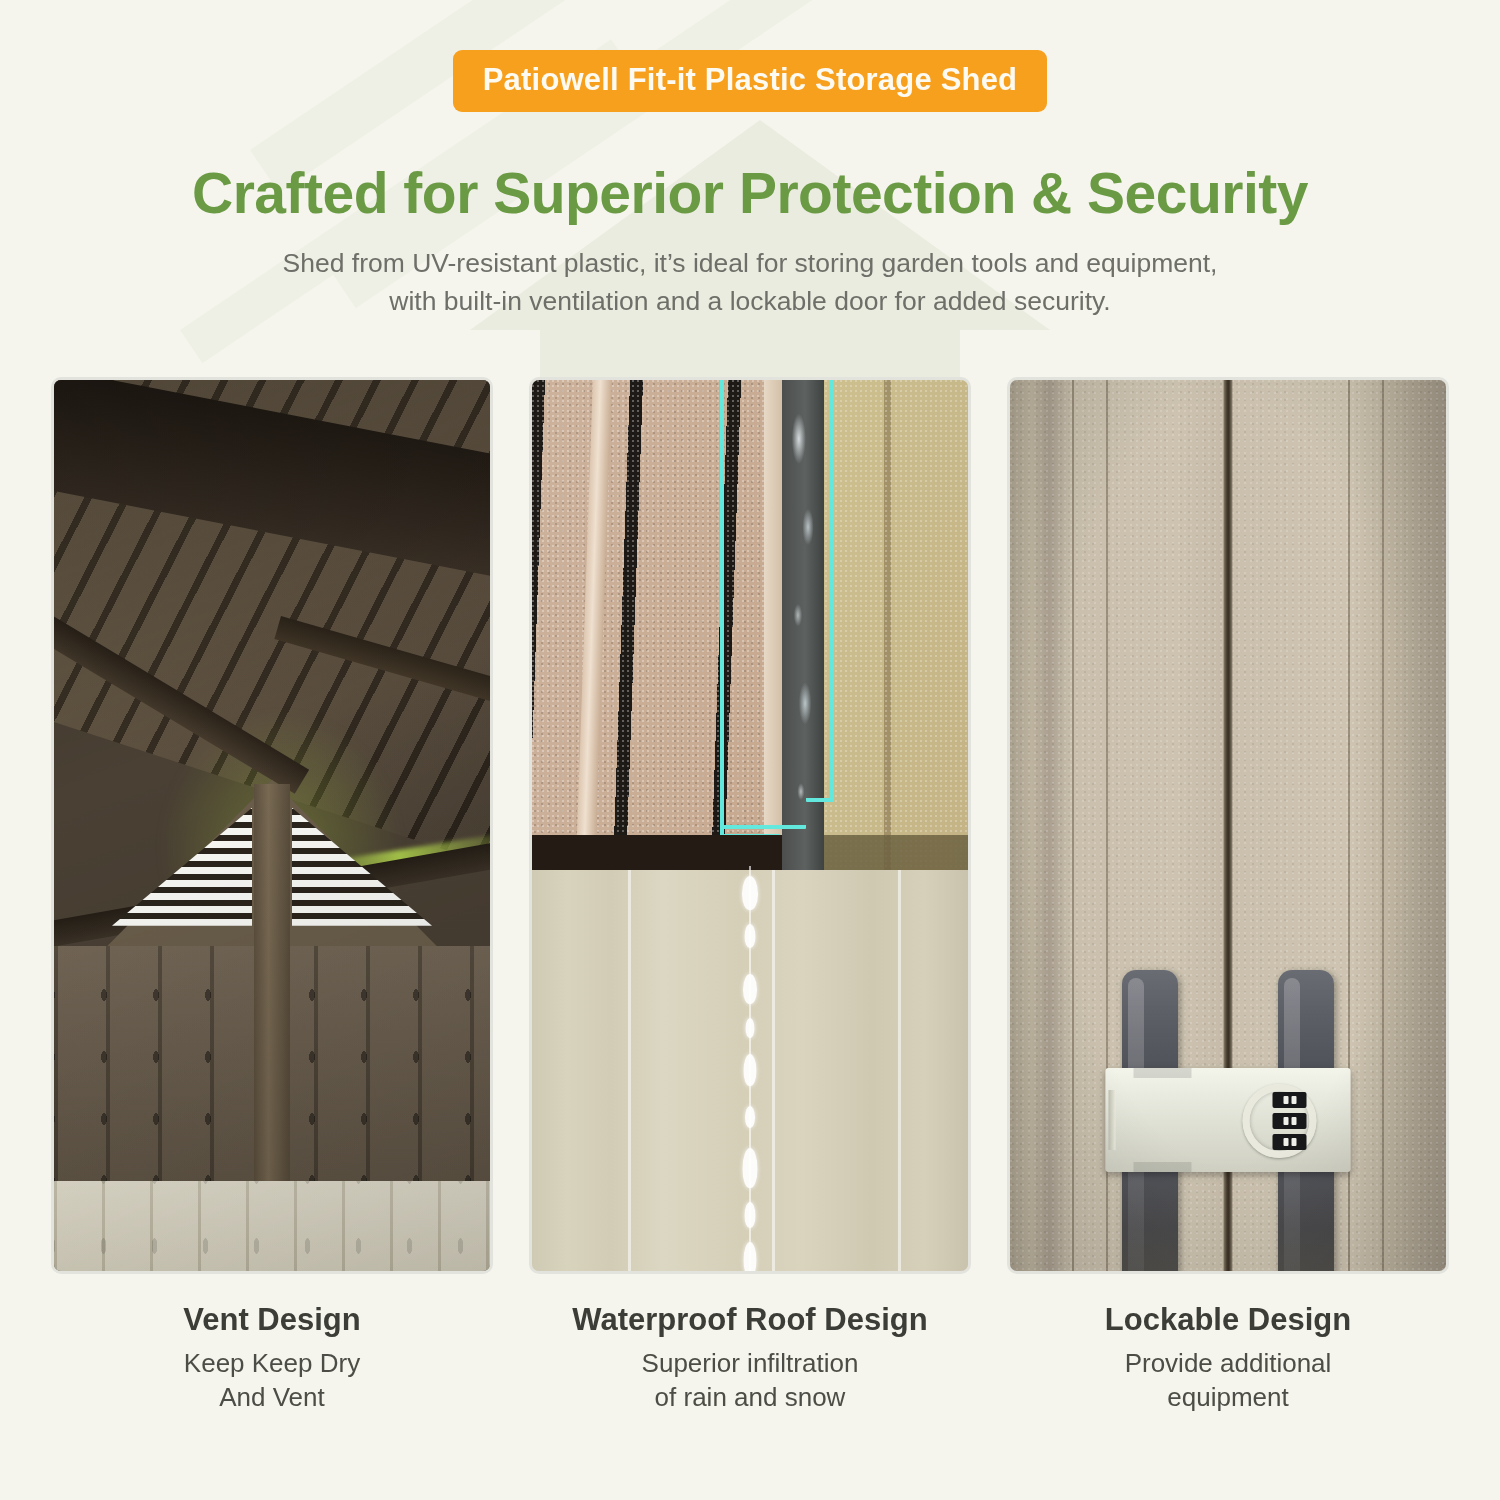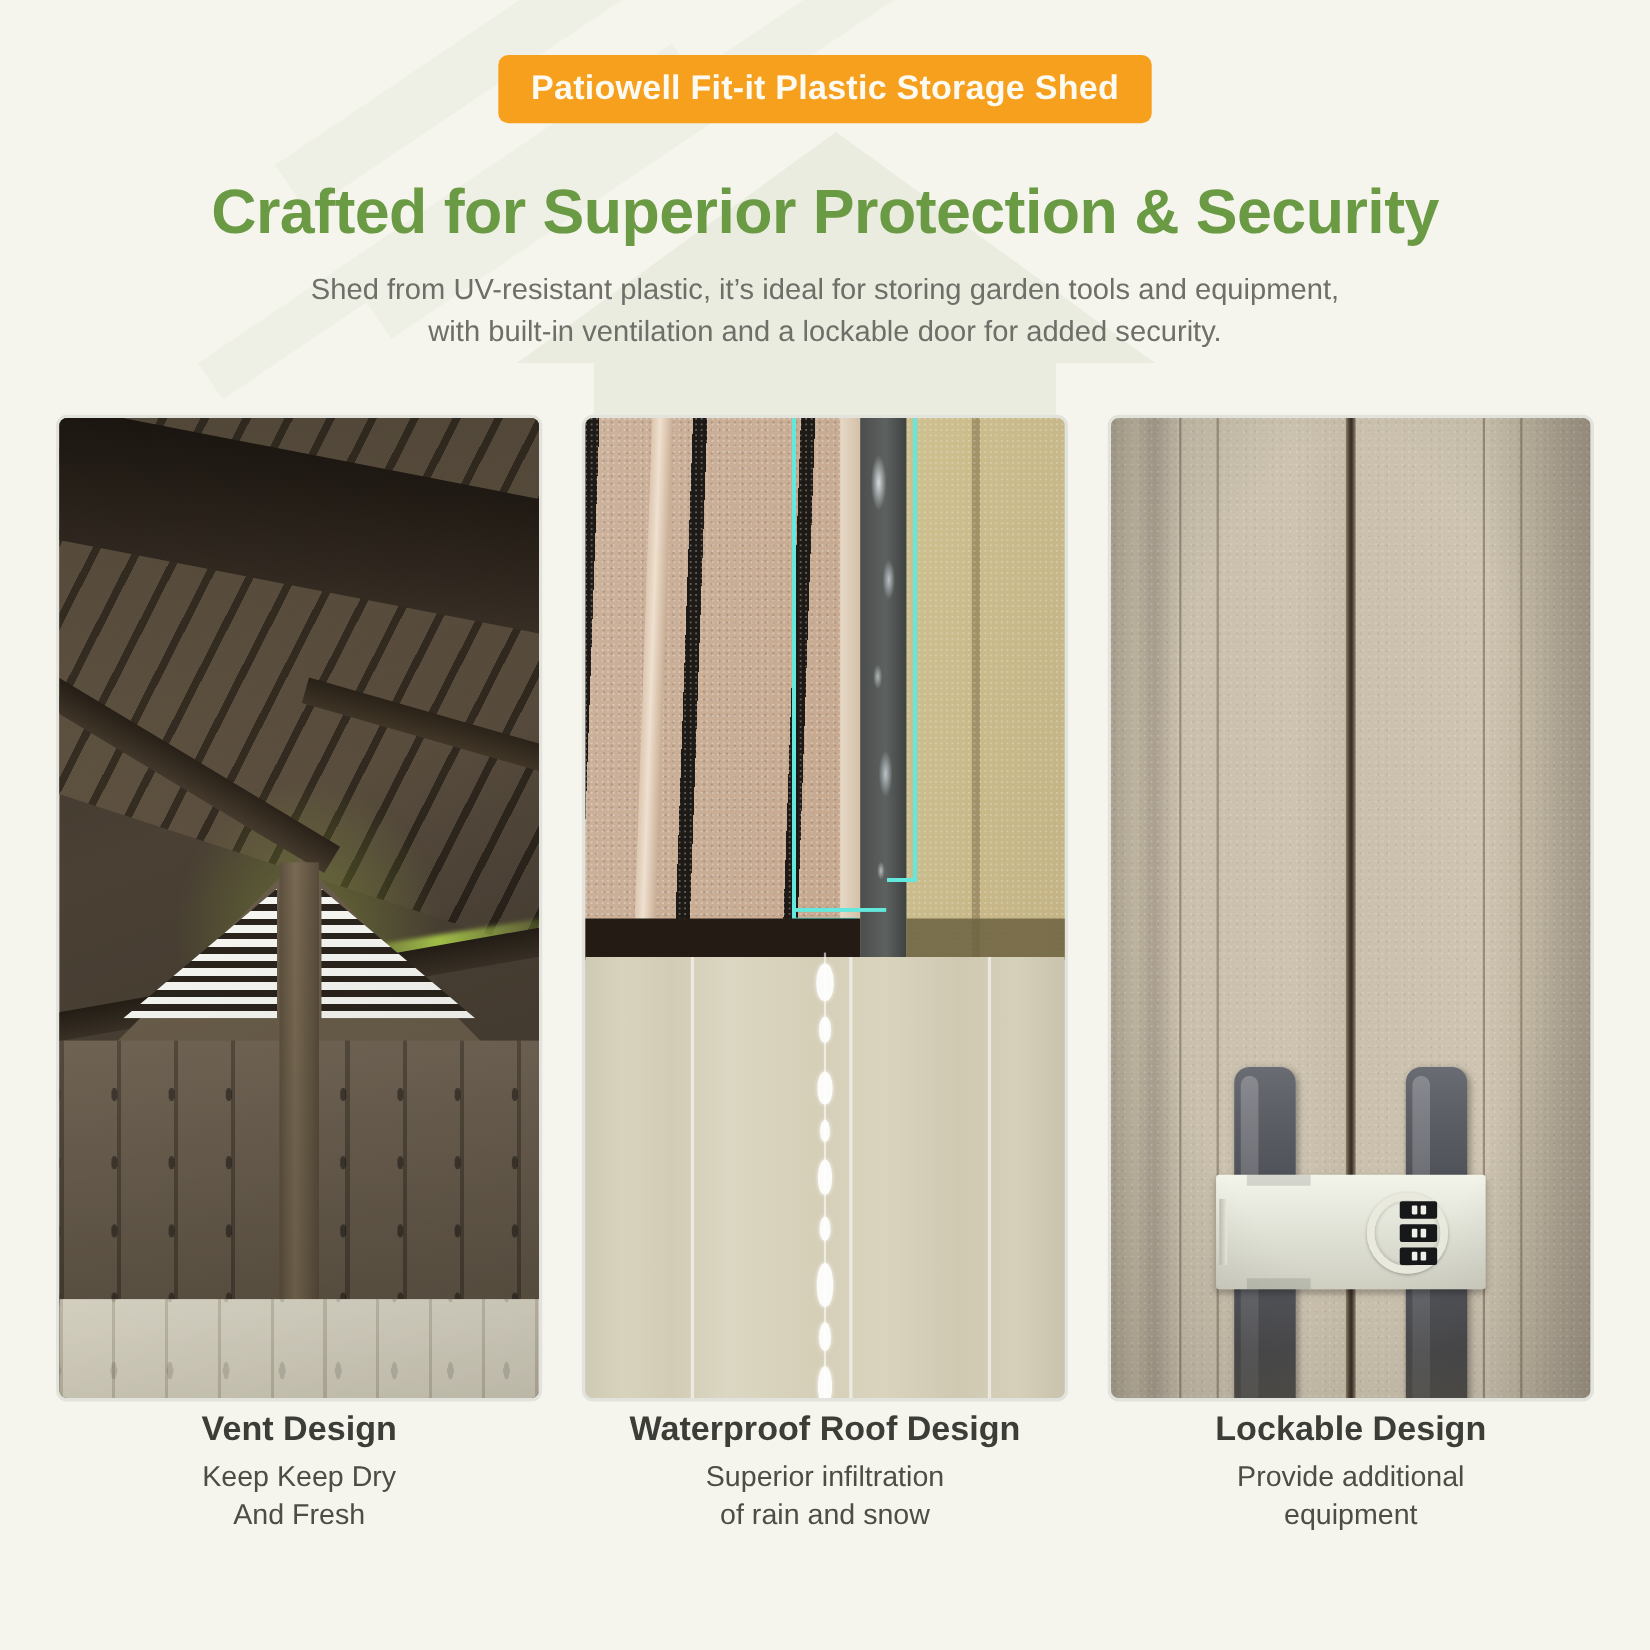--- a/index.html
+++ b/index.html
@@ -119,21 +119,21 @@
     overflow: hidden;
     position: relative;
     background: #c9c7bd;
   }
 
   .cap-title {
     text-align: center;
     font-size: 31px;
     font-weight: bold;
     color: #3c3d37;
-    margin-top: 7px;
+    margin-top: 28px;
     line-height: 1.15;
   }
   .cap-sub {
     text-align: center;
     font-size: 26px;
     color: #4c4d46;
     margin-top: 10px;
     line-height: 1.3;
   }
   .cap-sub .ln { display: block; }
@@ -573,21 +573,21 @@
         <div class="p1-post"></div>
         <div class="p1-base">
           <div class="p1-base-dots"></div>
         </div>
         <div class="p1-shade"></div>
       </div>
 
       <div class="cap-title">Vent Design</div>
       <div class="cap-sub">
         <span class="ln">Keep Keep Dry</span>
-        <span class="ln">And Fresh</span>
+        <span class="ln">And Vent</span>
       </div>
     </div>
 
     <div class="card">
       <div class="photo p2">
 
         <div class="p2-top">
           <div class="p2-panelL">
             <div class="p2-texL"></div>
           </div>

